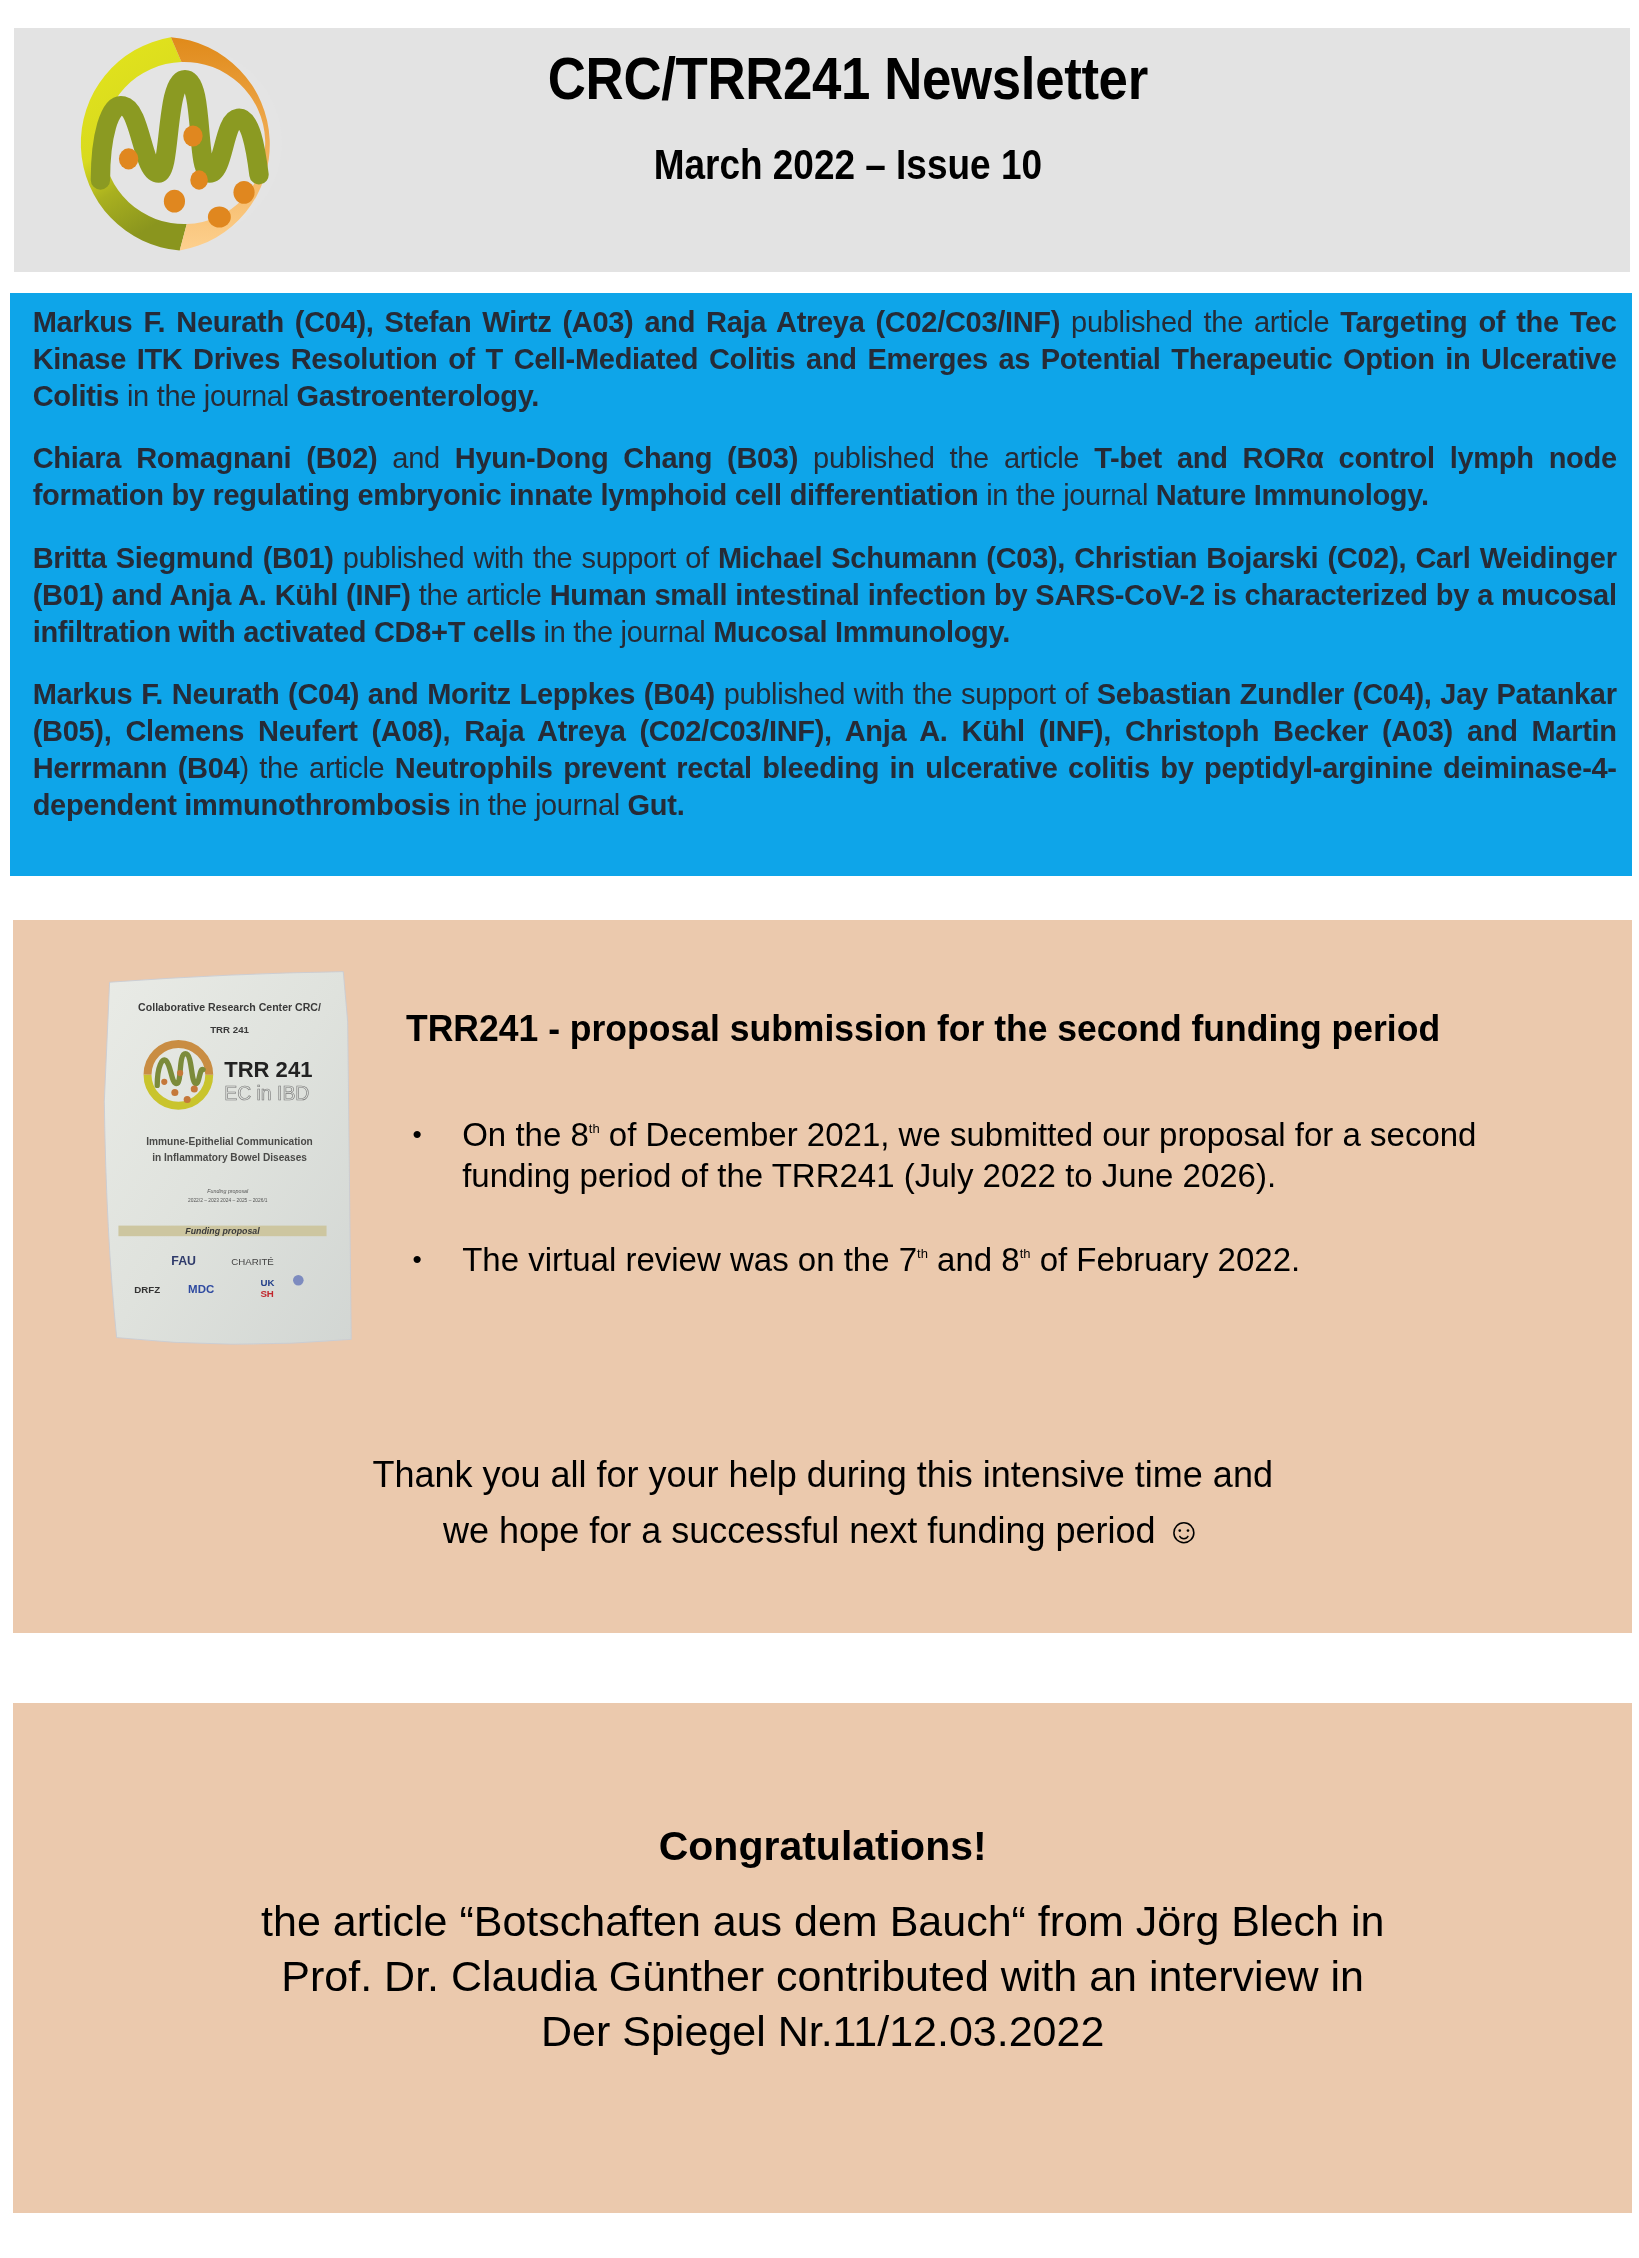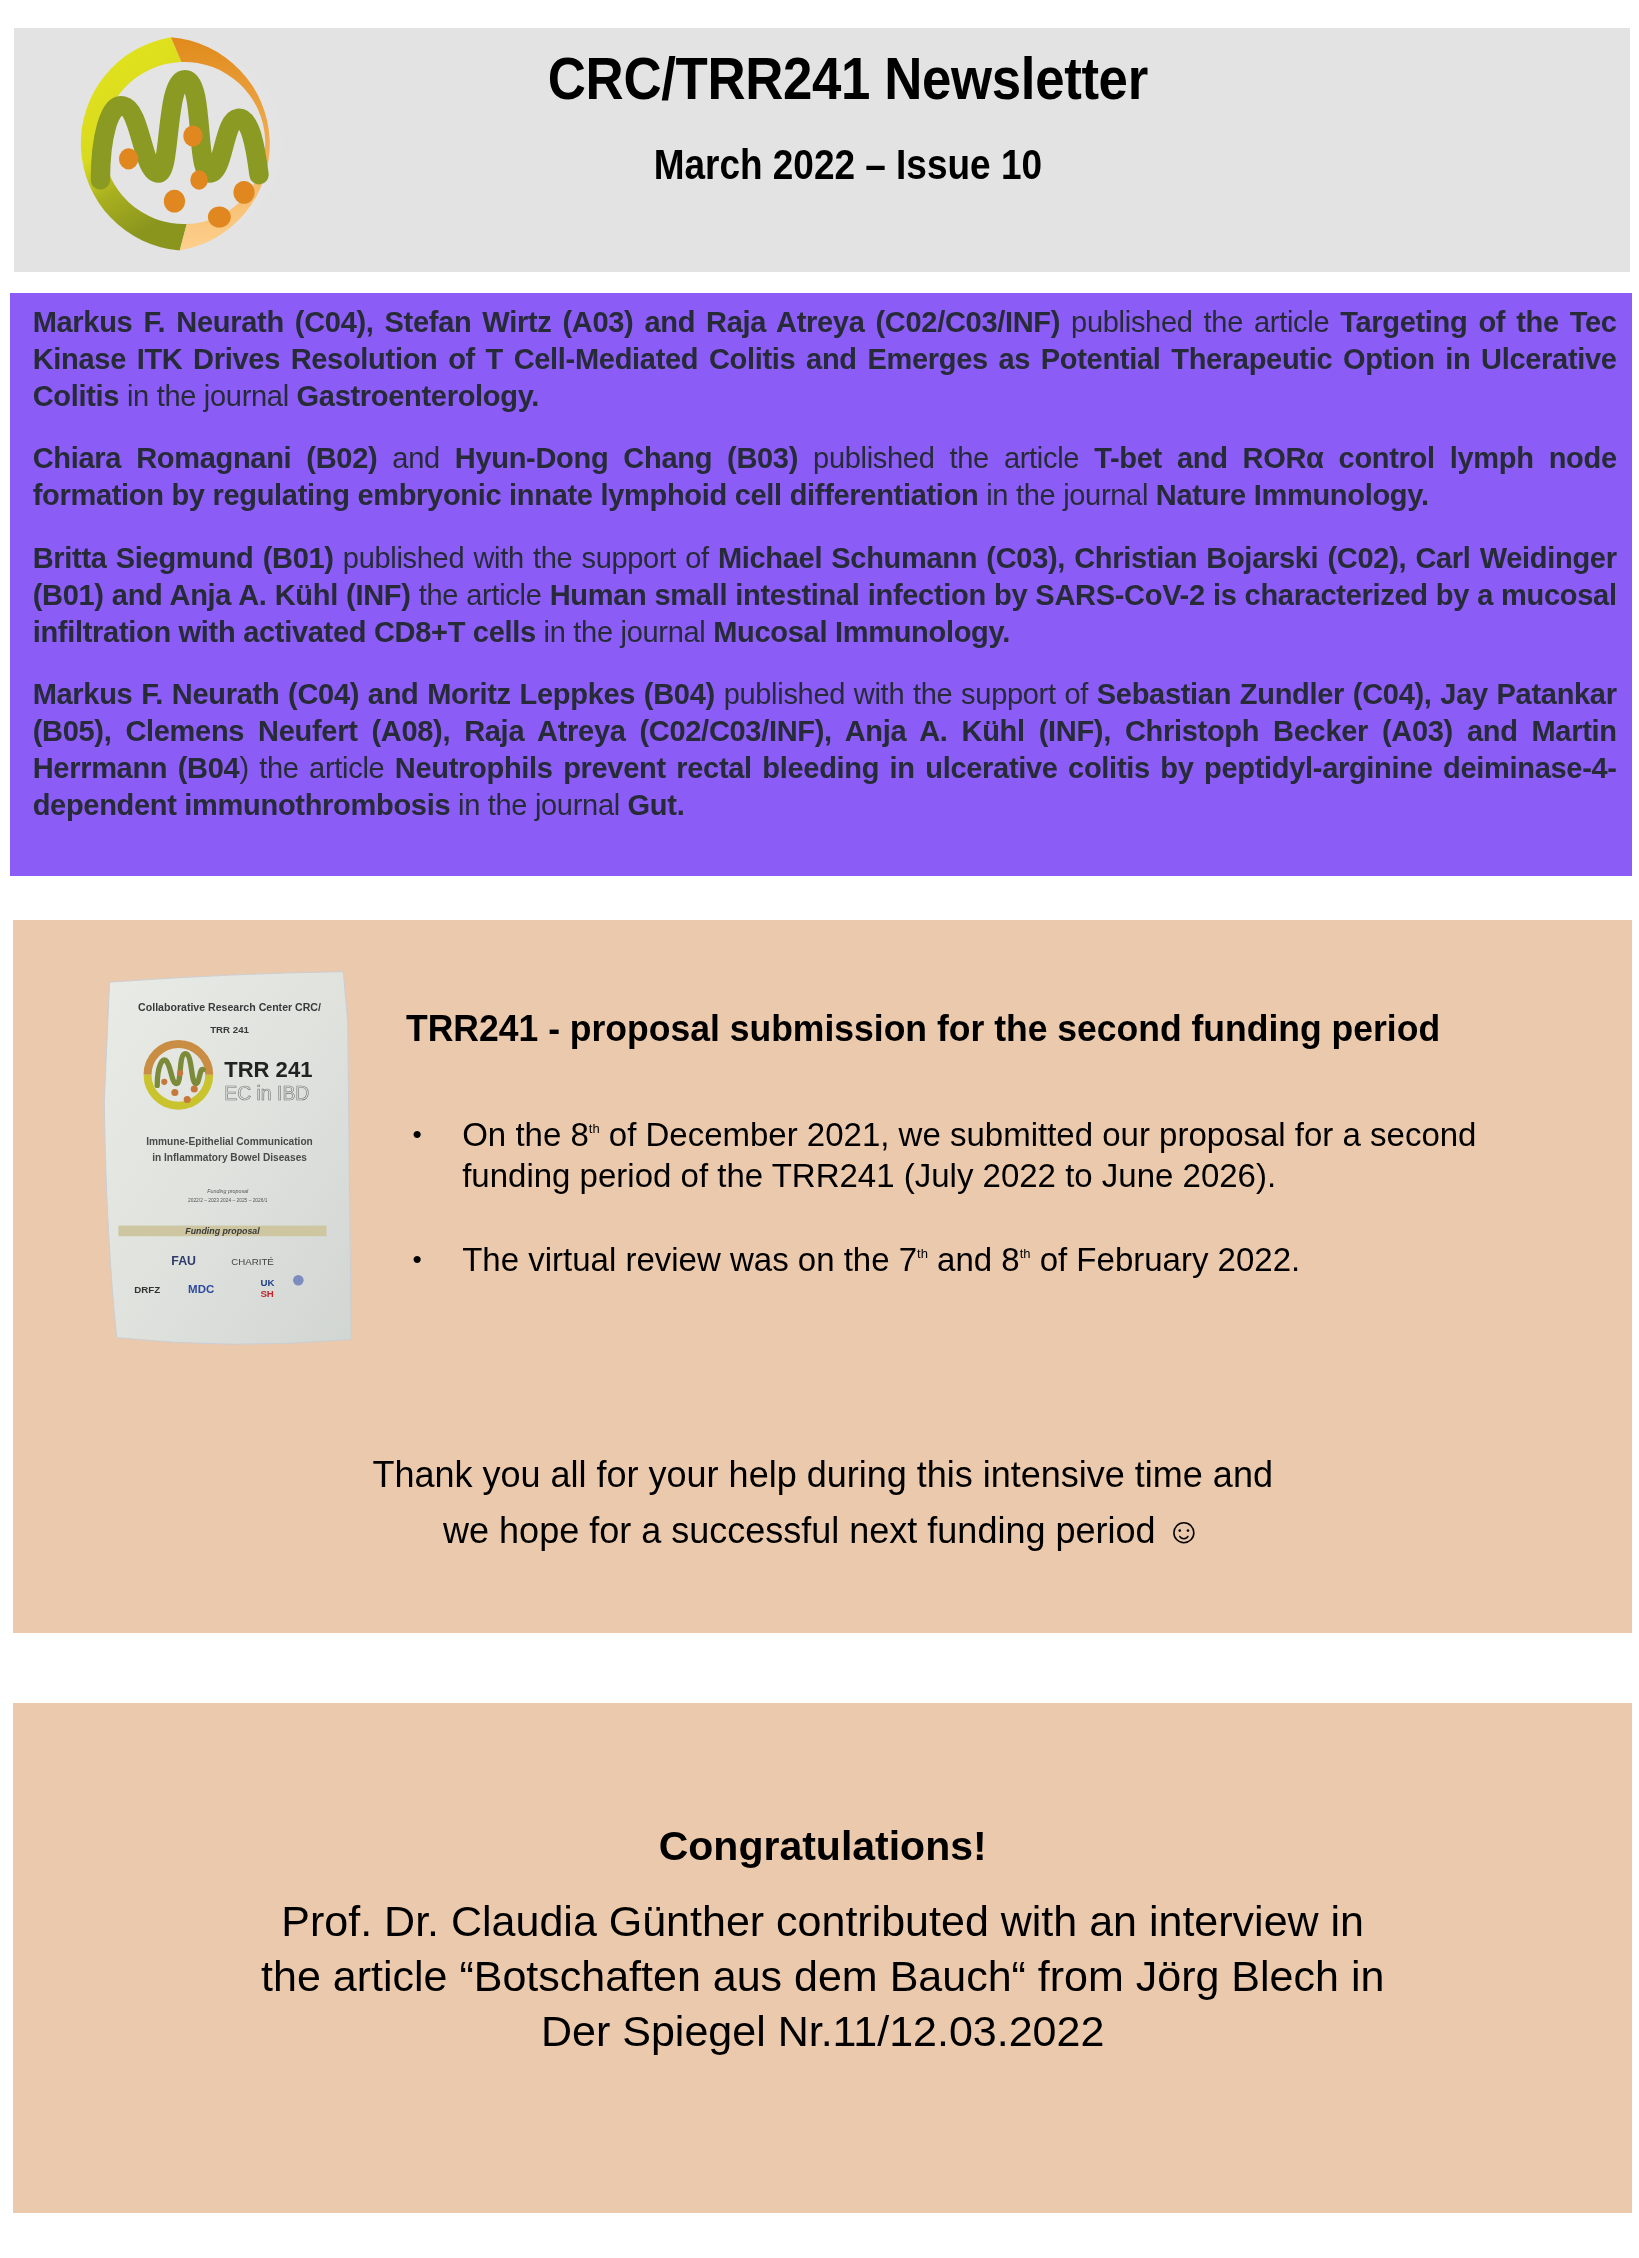--- a/index.html
+++ b/index.html
@@ -10,21 +10,21 @@
   .header { position: absolute; left: 14px; top: 0; width: 1616px; height: 244px; background: #e3e3e3; margin-top: 28px; }
   .logo { position: absolute; left: 60px; top: 3.5px; width: 222px; height: 222px; }
   .title { position: absolute; left: 0; width: 100%; top: 16px; text-align: center; padding-left: 53px; box-sizing: border-box;
            font-size: 60px; font-weight: bold; color: #000; letter-spacing: -0.4px;
            transform: scaleX(0.88); transform-origin: 829px 0; }
   .subtitle { position: absolute; left: 0; width: 100%; top: 113px; text-align: center; padding-left: 53px; box-sizing: border-box;
               font-size: 42px; font-weight: bold; color: #000;
               transform: scaleX(0.88); transform-origin: 829px 0; }
 
   
-  .pubs { position: absolute; left: 9.7px; top: 293px; width: 1622px; height: 583px; background: #8b5cf6; }
+  .pubs { position: absolute; left: 9.7px; top: 293px; width: 1622px; height: 583px; background: #0ea5e9; }
   .pubs-inner { position: absolute; left: 23px; top: 10.6px; width: 1584px; }
   .pub { margin: 0 0 25.6px 0; font-size: 29px; line-height: 37px; color: #262b37; text-align: justify;
          letter-spacing: -0.3px; }
   .pub b { font-weight: bold; }
 
   
   .proposal { position: absolute; left: 13.2px; top: 920px; width: 1619px; height: 713px; background: #ebc9ad; }
   .doc { position: absolute; left: 86px; top: 49px; width: 269px; height: 388px; }
   .prop-heading { position: absolute; left: 393px; top: 88px; font-size: 37px; font-weight: bold; color: #000; white-space: nowrap;
                   transform: scaleX(0.96); transform-origin: 0 0; }
@@ -139,18 +139,18 @@
   </ul>
   <div class="thanks">
     <div>Thank you all for your help during this intensive time and</div>
     <div>we hope for a successful next funding period ☺</div>
   </div>
 </div>
 
 <div class="congrats">
   <div class="congrats-title">Congratulations!</div>
   <div class="congrats-body">
+    <div>the article “Botschaften aus dem Bauch“ from Jörg Blech in</div>
     <div>Prof. Dr. Claudia Günther contributed with an interview in</div>
-    <div>the article “Botschaften aus dem Bauch“ from Jörg Blech in</div>
     <div>Der Spiegel Nr.11/12.03.2022</div>
   </div>
 </div>
 
 
 </body></html>

